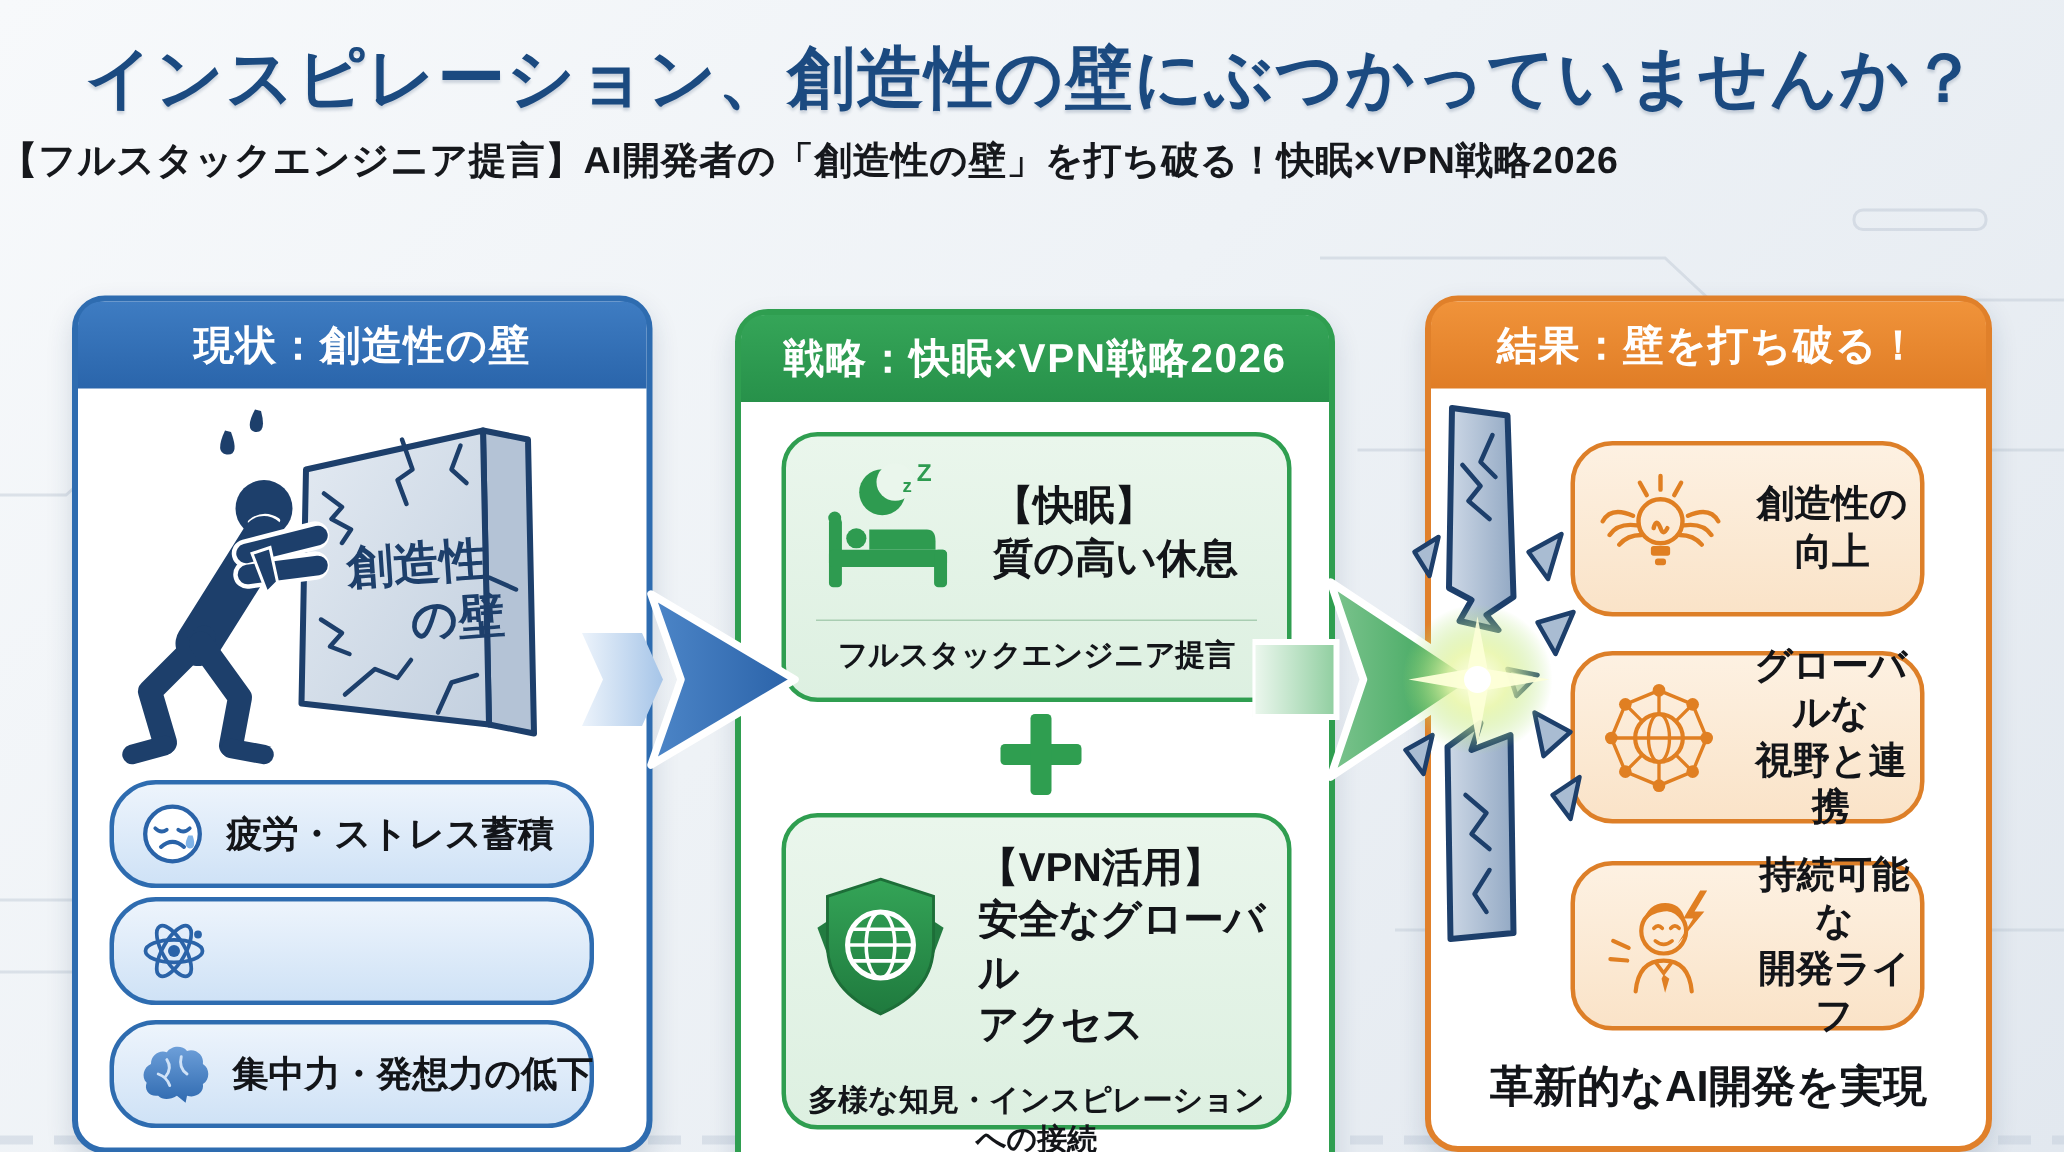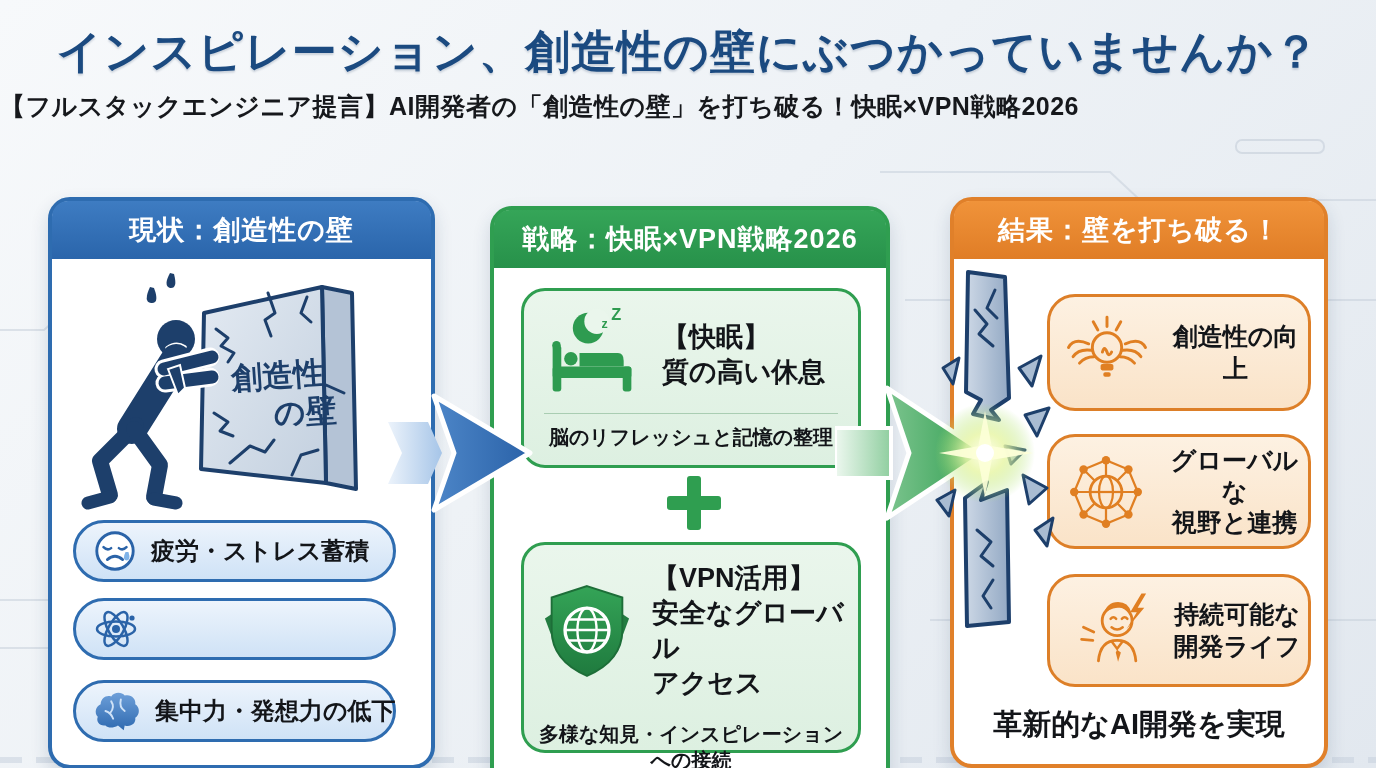--- a/index.html
+++ b/index.html
@@ -25,21 +25,21 @@
   .phead{height:58px;border-radius:16px 16px 0 0;display:flex;align-items:center;
     justify-content:center;color:#fff;font-size:27px;font-weight:bold;letter-spacing:1px;}
   #panel-current{left:48px;top:157px;width:387px;height:572px;border:4px solid #2e6cb0;}
   .phead.blue{background:linear-gradient(180deg,#3e7cc2,#2a65ab);}
   #panel-strategy{left:490px;top:166px;width:400px;height:621px;border:4px solid #2f9e50;}
   .phead.green{background:linear-gradient(180deg,#35a558,#27914a);}
   #panel-result{left:950px;top:157px;width:378px;height:571px;border:4px solid #e0802a;}
   .phead.orange{background:linear-gradient(180deg,#f0933a,#e07d26);}
   
   .blue-item{
-    position:absolute;left:21px;width:323px;height:62px;border:3px solid #2e6cb0;
+    position:absolute;left:21px;width:323px;height:72px;border:3px solid #2e6cb0;
     border-radius:31px;background:linear-gradient(180deg,#edf4fc,#cfe2f6);
     display:flex;align-items:center;gap:13px;padding-left:16px;box-sizing:border-box;
   }
   .blue-item .lbl{font-size:24px;font-weight:bold;color:#131519;white-space:nowrap;}
   .icn{display:inline-flex;align-items:center;justify-content:center;flex:0 0 auto;}
   
   .card{
     position:absolute;left:27px;width:340px;border:3px solid #2f9e50;border-radius:24px;
     background:linear-gradient(180deg,#eaf6ec,#ddf0e1);box-sizing:border-box;
     display:flex;flex-direction:column;
@@ -48,21 +48,21 @@
   .card .ctitle{font-size:27px;font-weight:bold;color:#131519;line-height:1.3;white-space:pre-line;}
   .card .divider{height:1px;background:#a9cdb2;margin:4px 20px;}
   .card .cdesc{font-size:20px;font-weight:bold;color:#131519;text-align:center;
     line-height:1.3;white-space:pre-line;padding:6px 8px 10px;}
   .plus{position:absolute;left:173px;top:266px;width:54px;height:54px;}
   .plus::before,.plus::after{content:"";position:absolute;background:#2f9e50;border-radius:3px;}
   .plus::before{left:0;top:20px;width:54px;height:14px;}
   .plus::after{left:20px;top:0;width:14px;height:54px;}
   
   .orange-item{
-    position:absolute;left:93px;width:264px;border:3.5px solid #dd7f28;border-radius:28px;
+    position:absolute;left:93px;width:236px;border:3.5px solid #dd7f28;border-radius:28px;
     background:linear-gradient(180deg,#fdf1e2,#fae3c8);box-sizing:border-box;
     display:flex;align-items:center;gap:12px;padding-left:13px;justify-content:center;
   }
   .orange-item .lbl{font-size:25px;font-weight:bold;color:#131519;line-height:1.25;
     white-space:pre-line;text-align:center;}
   .result-footer{position:absolute;left:0;top:504px;width:100%;text-align:center;
     font-size:29px;font-weight:bold;color:#131519;}
   
   .decor{position:absolute;left:0;top:0;z-index:0;}
   .bottom-band{position:absolute;left:0;right:0;bottom:5px;height:6px;z-index:0;opacity:.5;
@@ -215,21 +215,21 @@
               <rect x="82" y="62" width="9" height="26" rx="3"></rect>
               <circle cx="28" cy="54" r="7"></circle>
               <path d="M37,48 h40 q6,0 6,8 v6 h-46 Z"></path>
             </g>
           </svg>
         </span>
         <div class="ctitle">【快眠】
 質の高い休息</div>
       </div>
       <div class="divider"></div>
-      <div class="cdesc">脳のリフレッシュと記憶の整理</div>
+      <div class="cdesc">フルスタックエンジニア提言</div>
     </div>
 
     <div class="plus"></div>
 
     <div class="card" style="top:332px;height:211px;">
       <div class="row">
         <span class="icn">
           <svg width="86" height="100" viewBox="0 0 90 102">
             <defs>
                 <linearGradient id="shieldG" x1="0" y1="0" x2="0" y2="1">

